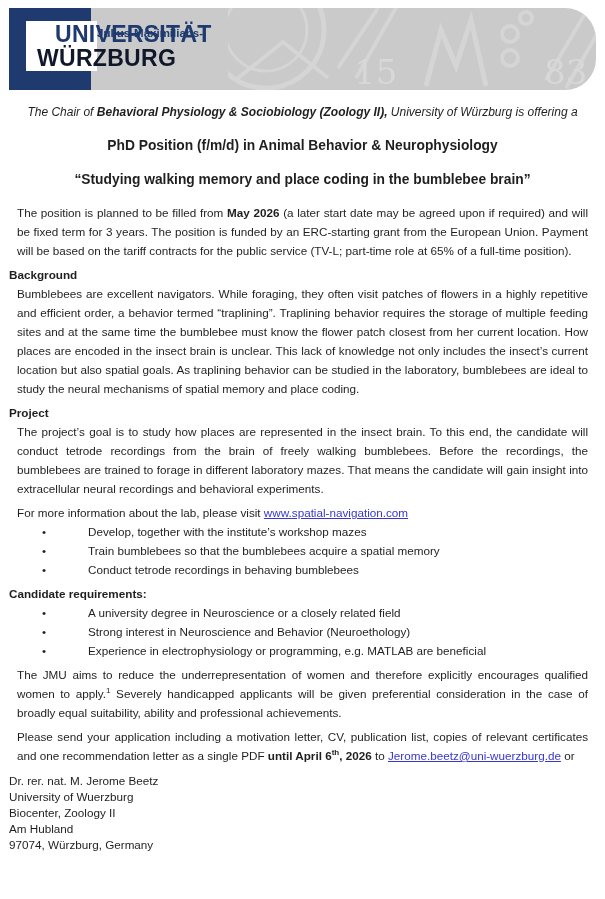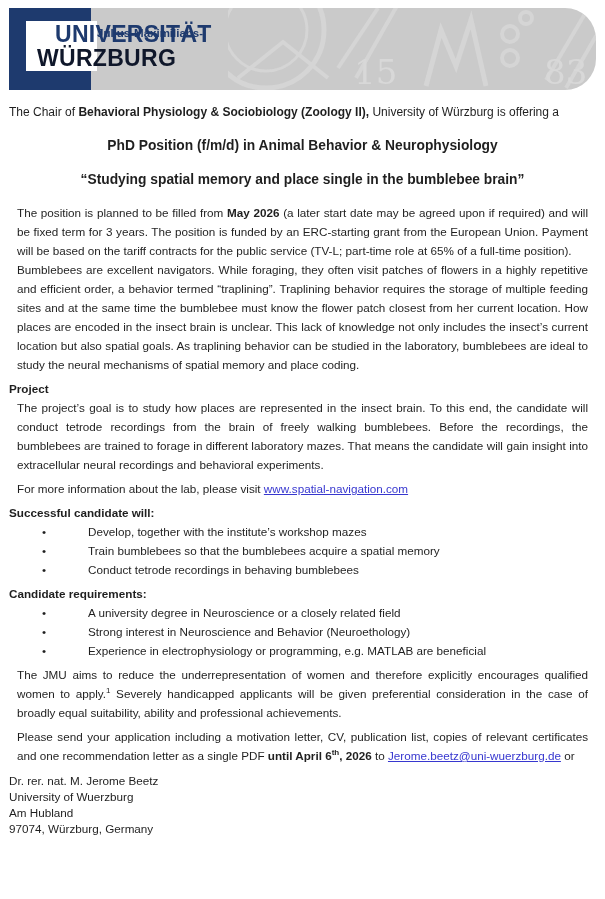--- a/index.html
+++ b/index.html
@@ -12,21 +12,21 @@
   
   .banner{position:relative;height:82px;}
   .banner-gray{position:absolute;left:0;top:0;right:0;height:82px;background:#cacaca;overflow:hidden;border-radius:31px;}
   .seal{position:absolute;right:0;top:0;height:82px;width:368px;}
   .blue-sq{position:absolute;left:0;top:0;width:82px;height:82px;background:#1e3a6e;}
   .white-sq{position:absolute;left:17px;top:13px;width:71px;height:50px;background:#ffffff;}
   .logo-pre{position:absolute;left:88px;top:18px;font-size:11.5px;line-height:14px;font-weight:700;color:#1e3a6e;}
   .logo-l1{position:absolute;left:46px;top:15px;font-size:23px;line-height:23px;font-weight:700;color:#1e3a6e;letter-spacing:.3px;}
   .logo-l2{position:absolute;left:28px;top:39px;font-size:23px;line-height:23px;font-weight:700;color:#0f172a;letter-spacing:.3px;}
   
-  .offer{margin-top:13px;font-size:12px;}
+  .offer{margin-top:13px;text-align:center;font-size:12px;font-style:italic;}
   .title{margin-top:14px;text-align:center;font-size:13.8px;font-weight:700;}
   .subtitle{margin-top:15px;text-align:center;font-size:13.8px;font-weight:700;}
   .par{margin:5px 8px 0;text-align:justify;}
   .first-par{margin-top:14px;}
   .sec-h{margin-top:5px;font-weight:700;}
   .after-h{margin-top:0;}
   .blist{margin:0;padding:0;list-style:none;}
   .blist li{position:relative;padding-left:79px;}
   .blist li::before{content:"\2022";position:absolute;left:33px;top:0;}
   .lnk{color:#3737cf;text-decoration:underline;cursor:pointer;}
@@ -60,49 +60,50 @@
     <div class="blue-sq"></div>
     <div class="white-sq"></div>
     <div class="logo-pre">Julius-Maximilians-</div>
     <div class="logo-l1">UNIVERSITÄT</div>
     <div class="logo-l2">WÜRZBURG</div>
   </div>
 
   <div class="offer"><span>The Chair of </span><b>Behavioral Physiology &amp; Sociobiology (Zoology II),</b><span> University of Würzburg is offering a</span></div>
 
   <div class="title">PhD Position (f/m/d) in Animal Behavior &amp; Neurophysiology</div>
-  <div class="subtitle">“Studying spatial memory and place single in the bumblebee brain”</div>
+  <div class="subtitle">“Studying walking memory and place coding in the bumblebee brain”</div>
 
   <p class="par first-par"><span>The position is planned to be filled from </span><b>May 2026</b><span> (a later start date may be agreed upon if required) and will be fixed term for 3 years. The position is funded by an ERC-starting grant from the European Union. Payment will be based on the tariff contracts for the public service (TV-L; part-time role at 65% of a full-time position).</span></p>
 
+  <div class="sec-h">Background</div>
   <p class="par after-h">Bumblebees are excellent navigators. While foraging, they often visit patches of flowers in a highly repetitive and efficient order, a behavior termed “traplining”. Traplining behavior requires the storage of multiple feeding sites and at the same time the bumblebee must know the flower patch closest from her current location. How places are encoded in the insect brain is unclear. This lack of knowledge not only includes the insect’s current location but also spatial goals. As traplining behavior can be studied in the laboratory, bumblebees are ideal to study the neural mechanisms of spatial memory and place coding.</p>
 
   <div class="sec-h">Project</div>
   <p class="par after-h">The project’s goal is to study how places are represented in the insect brain. To this end, the candidate will conduct tetrode recordings from the brain of freely walking bumblebees. Before the recordings, the bumblebees are trained to forage in different laboratory mazes. That means the candidate will gain insight into extracellular neural recordings and behavioral experiments.</p>
 
   <p class="par"><span>For more information about the lab, please visit </span><a class="lnk">www.spatial-navigation.com</a></p>
 
-  <div class="sec-h">Successful candidate will:</div>
   <ul class="blist">
     <li>Develop, together with the institute’s workshop mazes</li>
     <li>Train bumblebees so that the bumblebees acquire a spatial memory</li>
     <li>Conduct tetrode recordings in behaving bumblebees</li>
   </ul>
 
   <div class="sec-h">Candidate requirements:</div>
   <ul class="blist">
     <li>A university degree in Neuroscience or a closely related field</li>
     <li>Strong interest in Neuroscience and Behavior (Neuroethology)</li>
     <li>Experience in electrophysiology or programming, e.g. MATLAB are beneficial</li>
   </ul>
 
   <p class="par"><span>The JMU aims to reduce the underrepresentation of women and therefore explicitly encourages qualified women to apply.</span><sup>1</sup><span> Severely handicapped applicants will be given preferential consideration in the case of broadly equal suitability, ability and professional achievements.</span></p>
 
   <p class="par"><span>Please send your application including a motivation letter, CV, publication list, copies of relevant certificates and one recommendation letter as a single PDF </span><b><span>until April 6</span><sup>th</sup><span>, 2026</span></b><span> to </span><a class="lnk">Jerome.beetz@uni-wuerzburg.de</a><span> or</span></p>
 
   <div class="contact">
     <div>Dr. rer. nat. M. Jerome Beetz</div>
     <div>University of Wuerzburg</div>
+    <div>Biocenter, Zoology II</div>
     <div>Am Hubland</div>
     <div>97074, Würzburg, Germany</div>
   </div>
 
 </div>
 
 </body></html>

